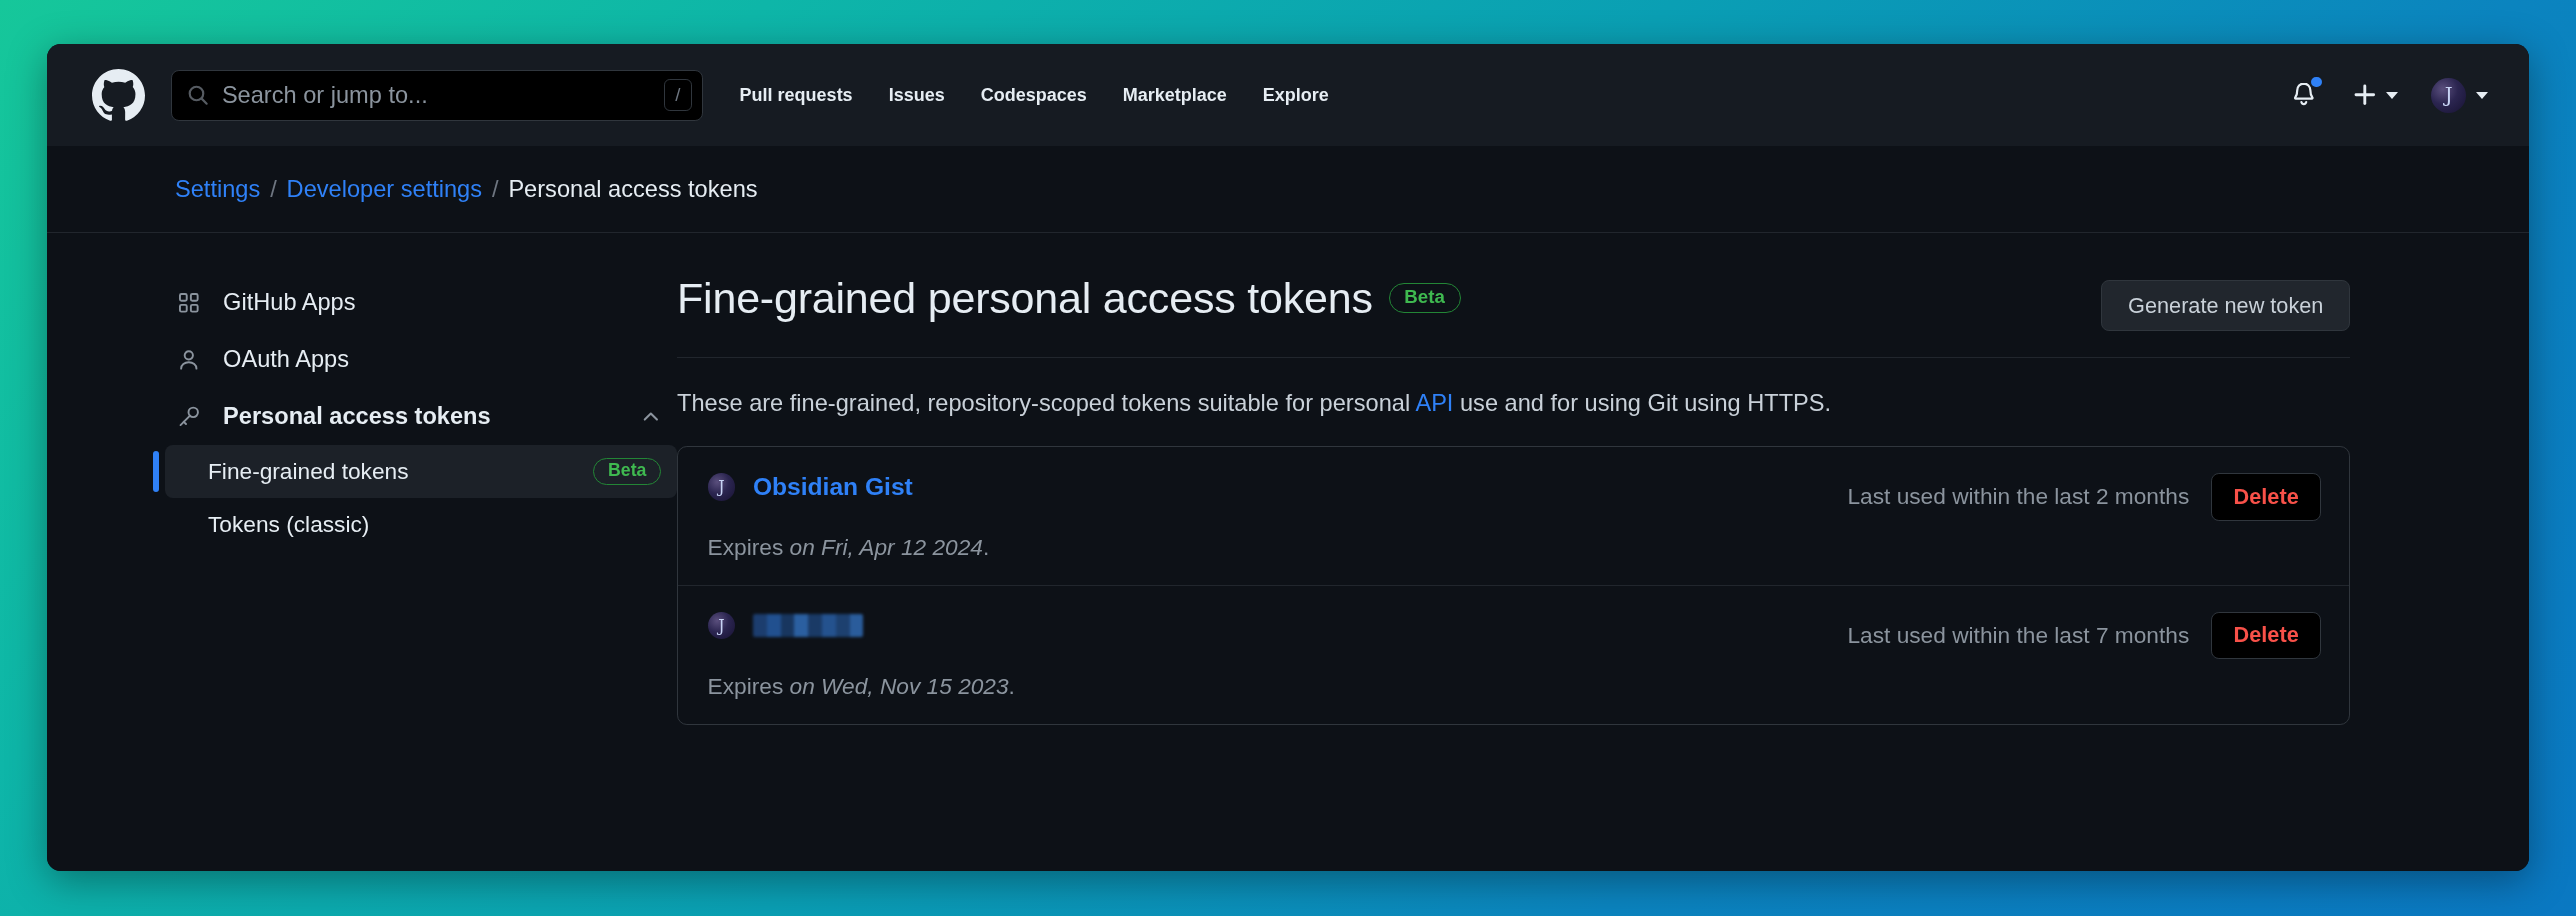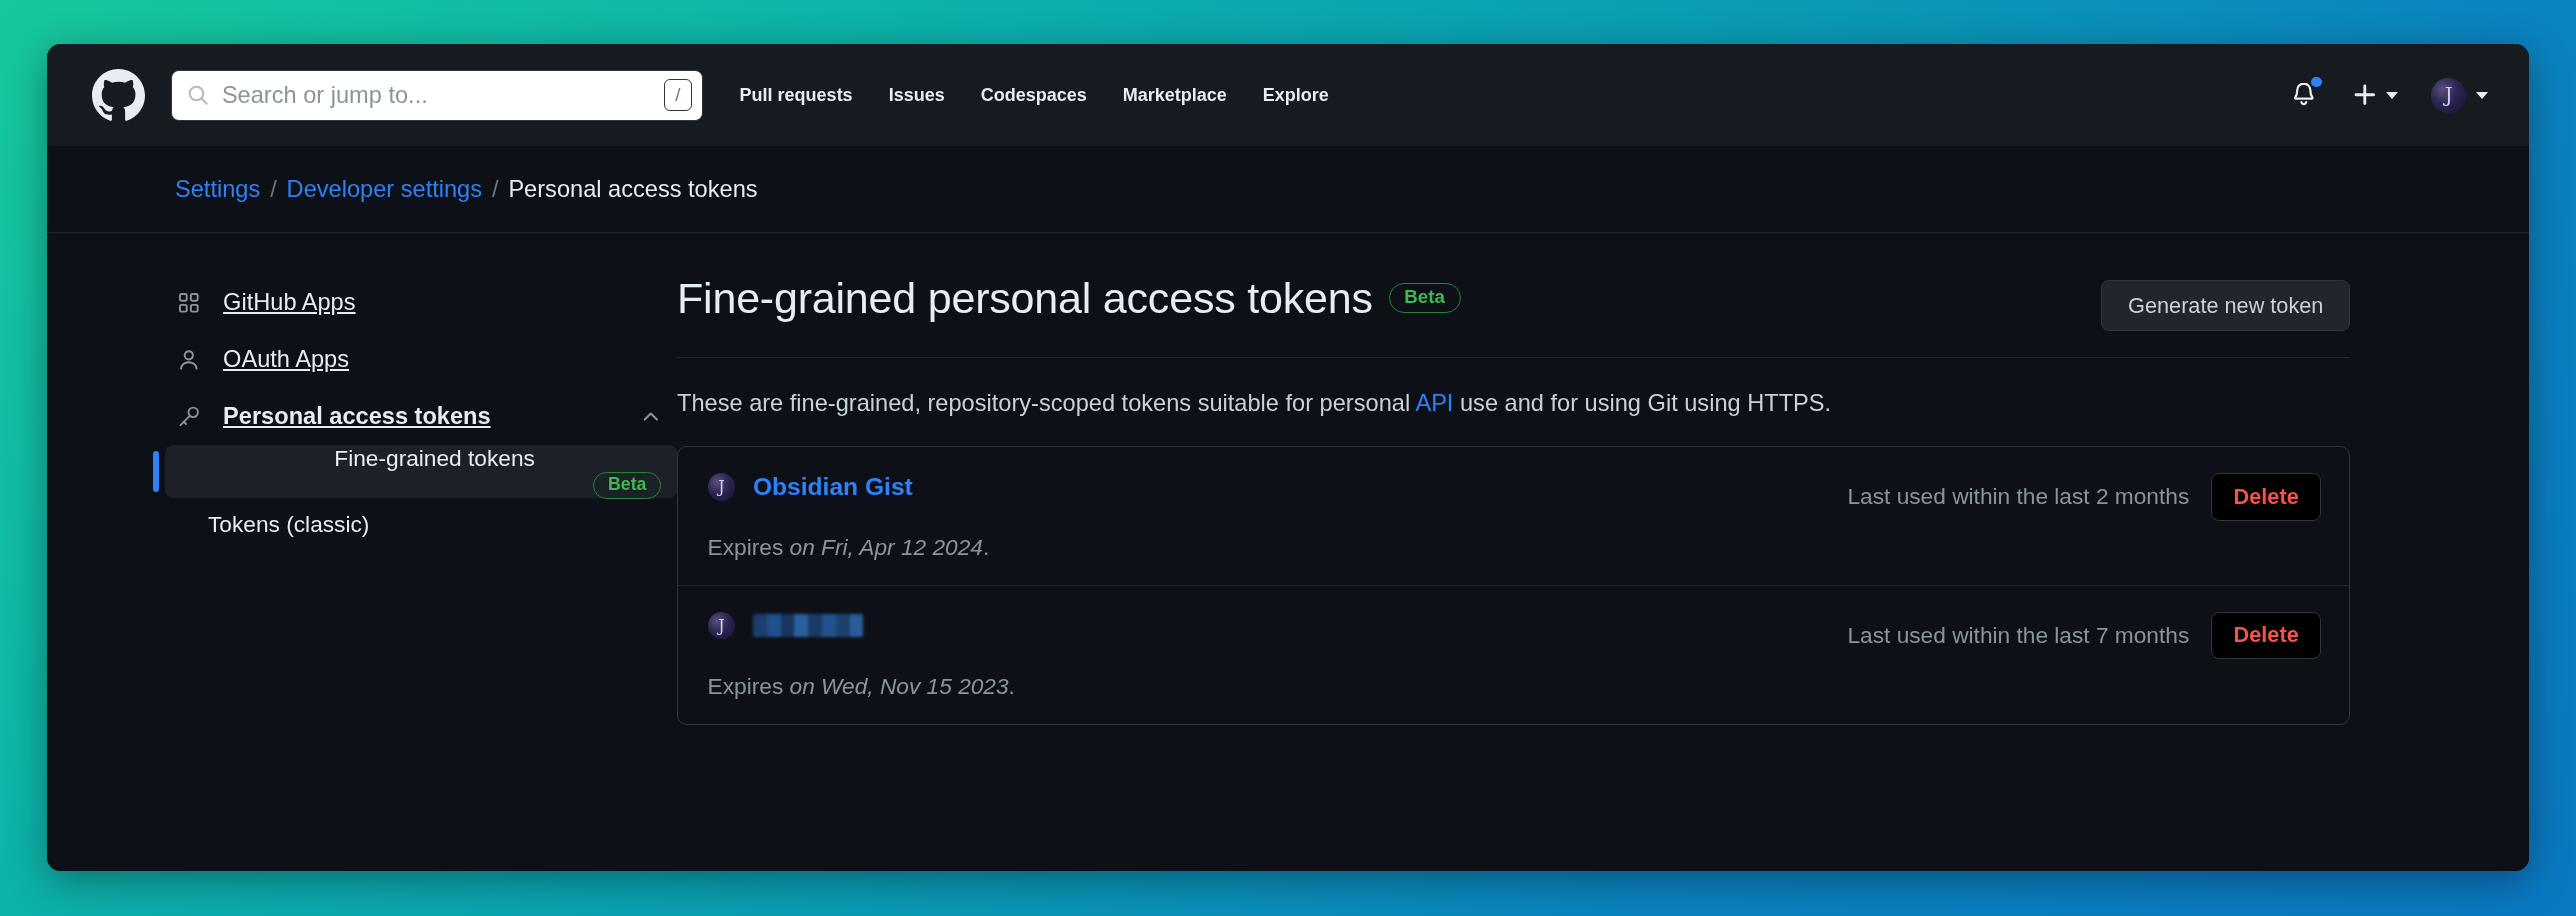--- a/index.html
+++ b/index.html
@@ -45,21 +45,21 @@
   }
 
   .gh-logo { width: 53px; height: 53px; flex: 0 0 auto; margin-right: 25.6px; }
   .gh-logo svg { width: 53px; height: 53px; display: block; }
 
   .search-box {
     width: 532px;
     height: 51px;
     border: 1px solid #30363d;
     border-radius: 7.9px;
-    background: #ffffff;
+    background: #000000;
     display: flex;
     align-items: center;
     padding: 0 9.9px 0 15.8px;
     margin-right: 37px;
     flex: 0 0 auto;
   }
   .search-icon { width: 21.7px; height: 21.7px; flex: 0 0 auto; opacity: .62; }
   .search-icon svg { display:block; width:21.7px; height:21.7px; }
   .search-placeholder {
     flex: 1 1 auto;
@@ -159,38 +159,38 @@
     align-items: center;
     height: 57px;
     padding: 0 15.8px 0 11.8px;
     border-radius: 7.9px;
     cursor: pointer;
     color: #e6edf3;
     font-size: 23.6px;
   }
   .side-item .side-ico { width: 29.6px; flex: 0 0 auto; display: flex; align-items: center; }
   .side-item .side-ico svg { width: 23.6px; height: 23.6px; display: block; }
-  .side-item .side-label { padding-left: 16.7px; white-space: nowrap; text-decoration: underline; }
+  .side-item .side-label { padding-left: 16.7px; white-space: nowrap; }
   .side-item.active-parent .side-label { font-weight: bold; }
   .side-item .chev-up { margin-left: auto; width: 21.7px; height: 21.7px; }
   .side-item .chev-up svg { width: 21.7px; height: 21.7px; display: block; }
 
   .sub-item {
     position: relative;
     display: flex;
     align-items: center;
     height: 53px;
     margin-left: 0;
     padding: 0 15.8px 0 43px;
     border-radius: 7.9px;
     cursor: pointer;
     color: #e6edf3;
     font-size: 22.7px;
   }
-  .sub-item.selected { background: #1c2128; font-weight: normal; flex-direction: column; }
+  .sub-item.selected { background: #1c2128; font-weight: normal; }
   .sub-item.selected::before {
     content: "";
     position: absolute;
     left: -11.8px;
     top: 5.9px; bottom: 5.9px;
     width: 5.9px;
     border-radius: 3.9px;
     background: #2f81f7;
   }
   .sub-label { white-space: nowrap; }

